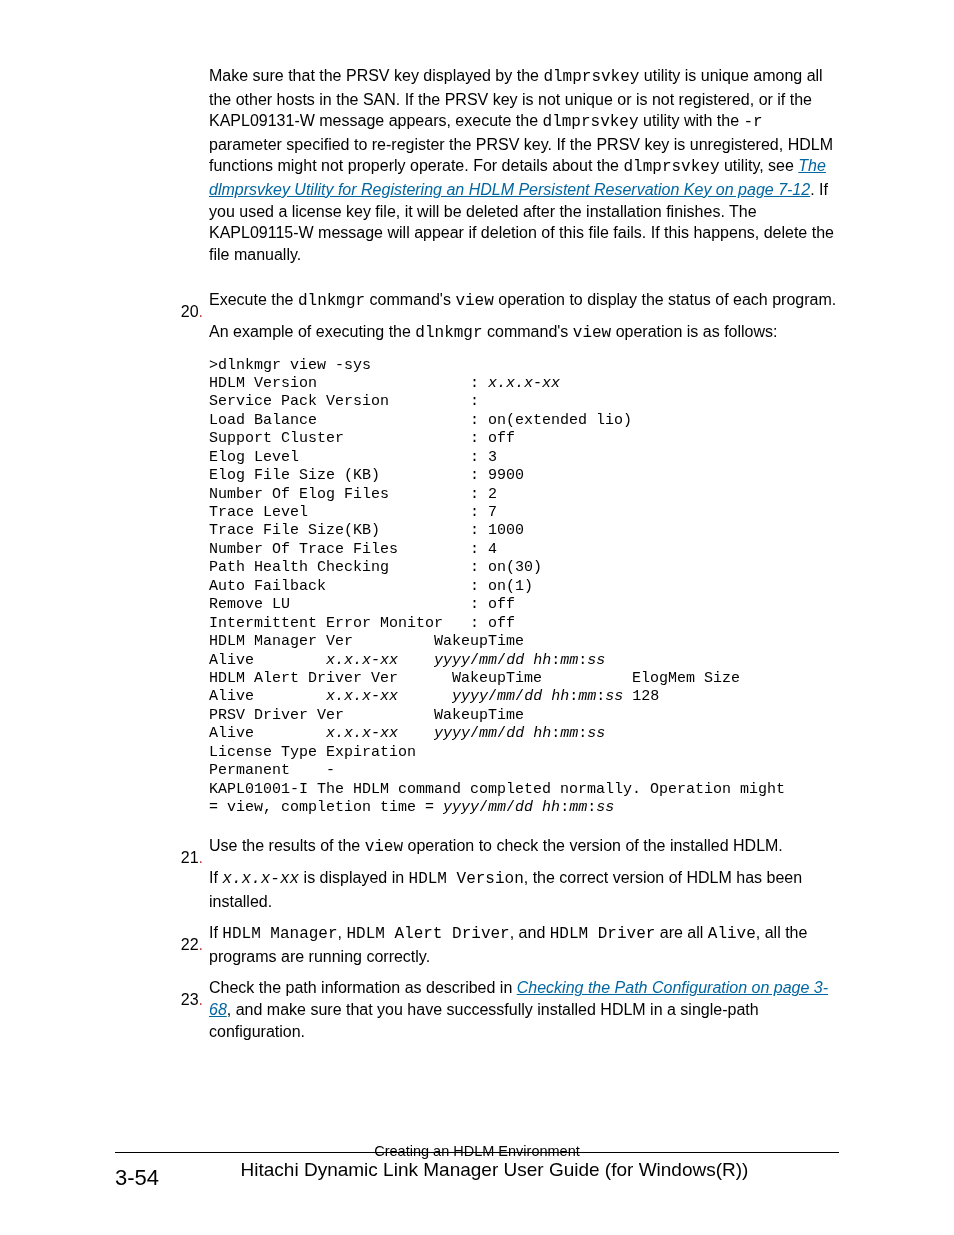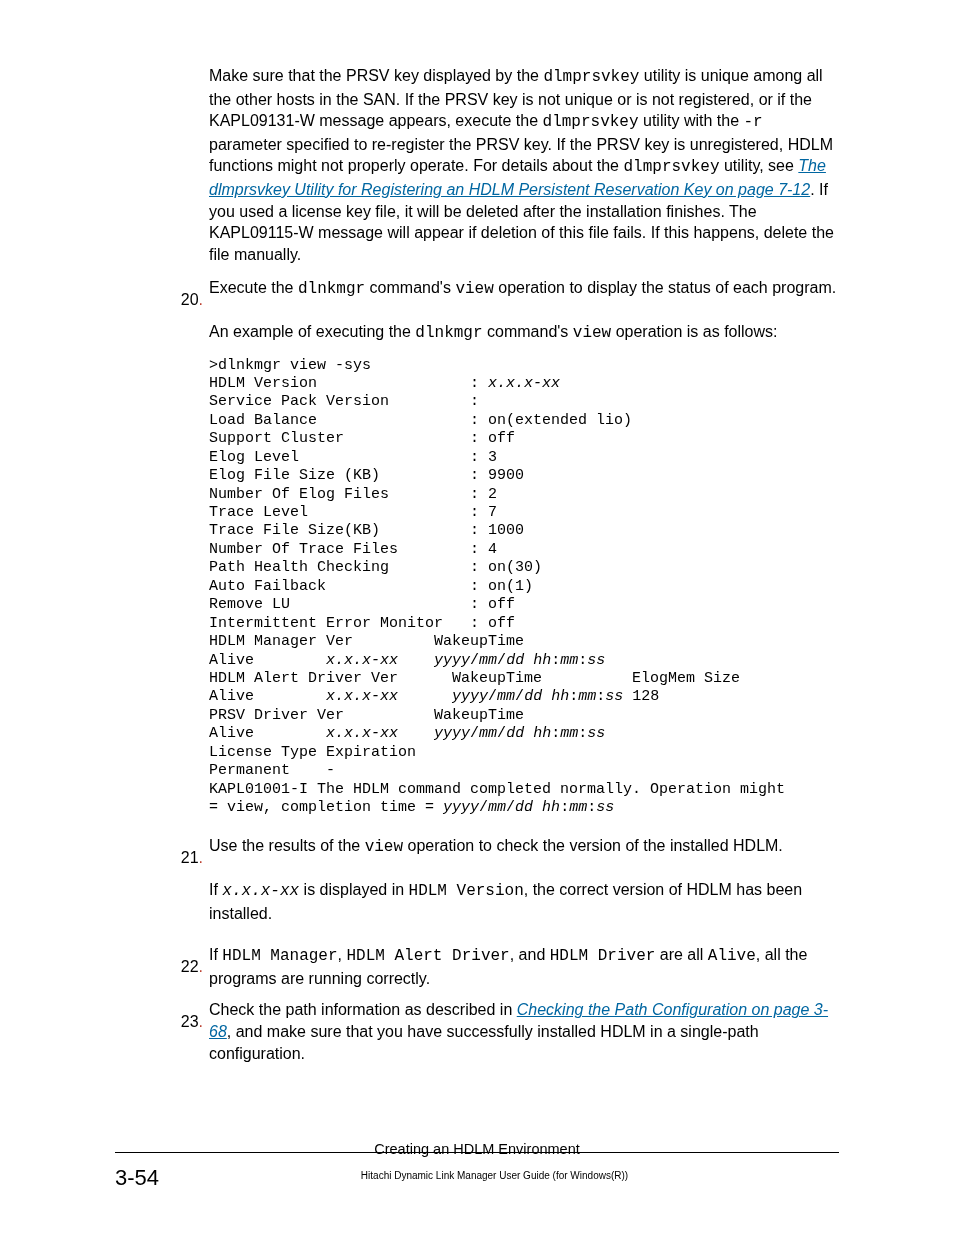--- a/index.html
+++ b/index.html
@@ -18,21 +18,21 @@
     height: 1235px;
     padding: 65px 115px 0 115px;
     position: relative;
   }
   .content {
     font-size: 16px;
     line-height: 1.35;
   }
   .para-indent1 {
     margin-left: 94px;
-    margin-bottom: 12px;
+    margin-bottom: 24px;
   }
   .ol-item {
     position: relative;
     margin-left: 94px;
     margin-bottom: 10px;
   }
   .ol-num {
     position: absolute;
     left: -36px;
     top: 12px;
@@ -54,32 +54,32 @@
     text-align: center;
   }
   pre.codeblock {
     font-family: "Courier New", Courier, monospace;
     font-size: 15px;
     line-height: 1.23;
     white-space: pre;
     margin: 12px 0 18px 94px;
   }
   .sub-para {
-    margin-top: 20px;
+    margin-top: 8px;
   }
   .footer {
     position: absolute;
     bottom: 54px;
     left: 0;
     width: 954px;
     text-align: center;
     font-size: 14.5px;
   }
-  .footer .title1 { margin-bottom: 13px; }
-  .footer .title2 { font-size: 10px; padding-left: 35px; }
+  .footer .title1 { margin-bottom: 0; }
+  .footer .title2 { font-size: 19px; padding-left: 35px; }
   .footer-rule {
     position: absolute;
     left: 115px;
     right: 115px;
     bottom: 82px;
     border-top: 1px solid #000;
   }
   .page-num {
     position: absolute;
     left: 115px;

